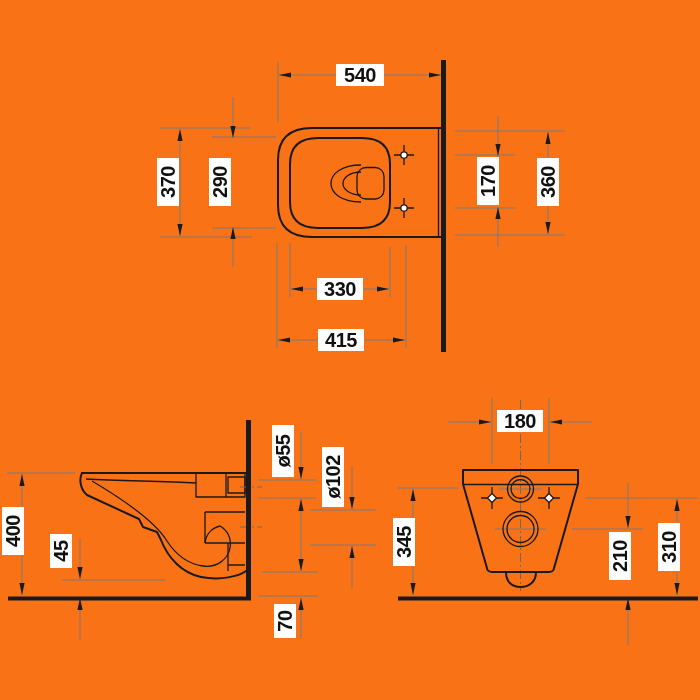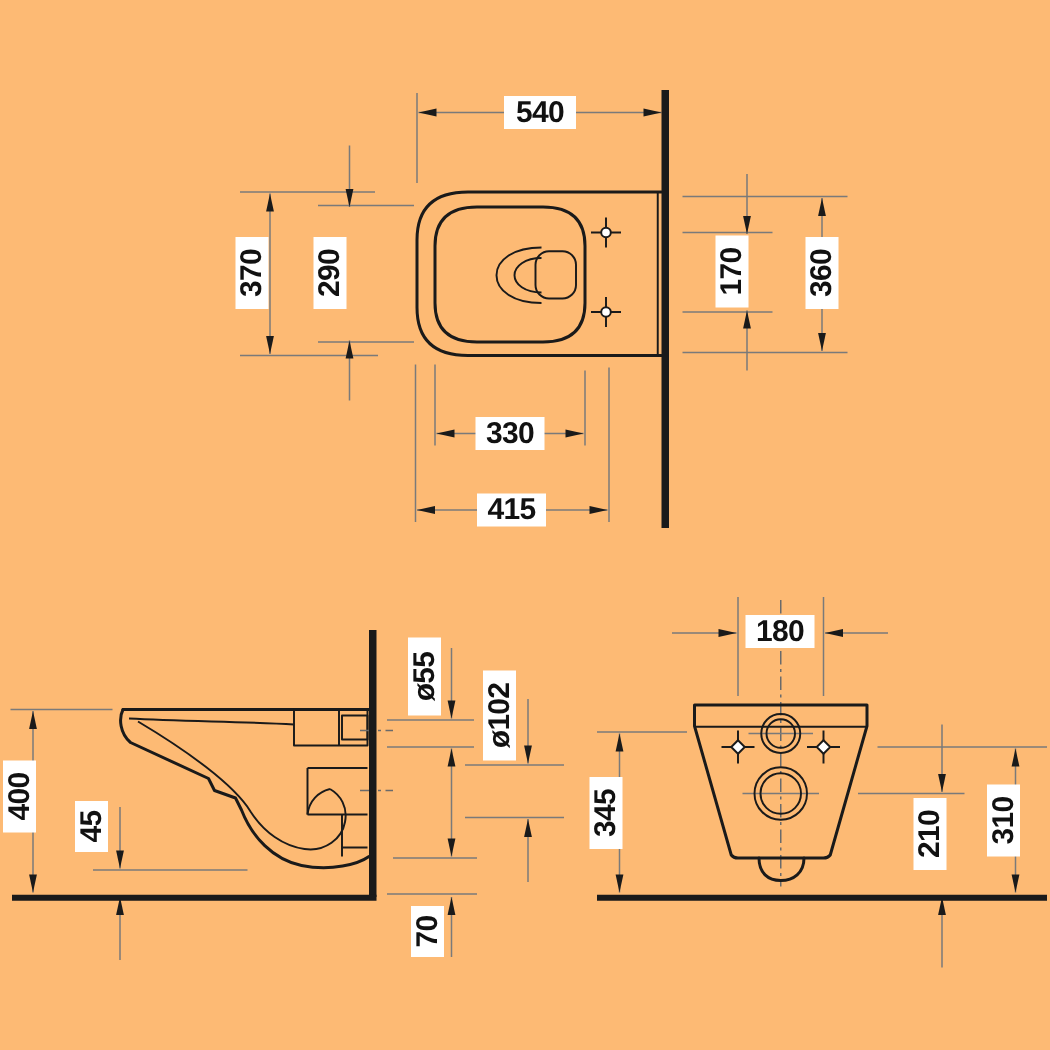--- a/index.html
+++ b/index.html
@@ -1,16 +1,16 @@
 <!DOCTYPE html>
 <html><head>
 <meta charset="utf-8">
 <style>
   html,body{margin:0;padding:0;background:#fff;}
-  .canvas{position:relative;width:700px;height:700px;background:#fdba74;overflow:hidden;}
+  .canvas{position:relative;width:700px;height:700px;background:#f97316;overflow:hidden;}
   svg{display:block;}
   .ol{stroke:#1a1a1a;stroke-width:2;fill:none;stroke-linejoin:round;stroke-linecap:round;}
   .olt{stroke:#1a1a1a;stroke-width:1.3;fill:none;stroke-linejoin:round;}
   .dl{stroke:#7a7a7a;stroke-width:1;fill:none;}
   .cl{stroke:#6a6a6a;stroke-width:1;fill:none;stroke-dasharray:9 3 2 3;}
   .arr{fill:#1a1a1a;stroke:none;}
   .tbg{fill:#ffffff;}
   text.dim{font-family:"Liberation Sans",sans-serif;font-weight:bold;font-size:20px;fill:#111;letter-spacing:-0.5px;text-anchor:middle;}
 </style>
 </head>

